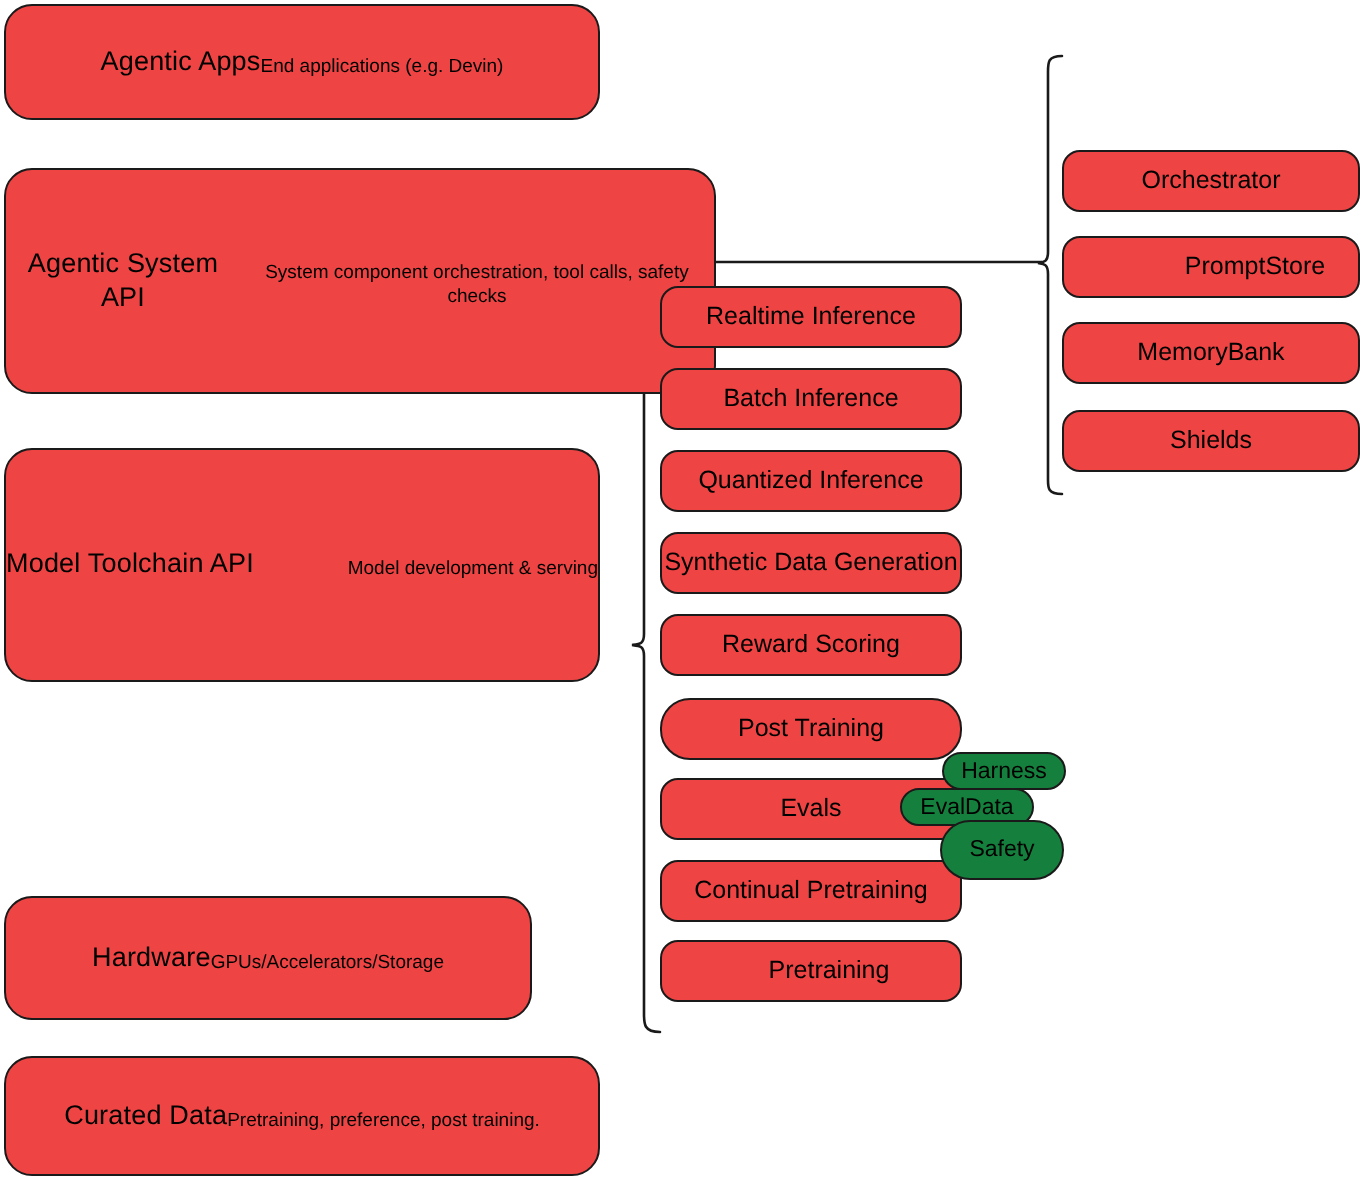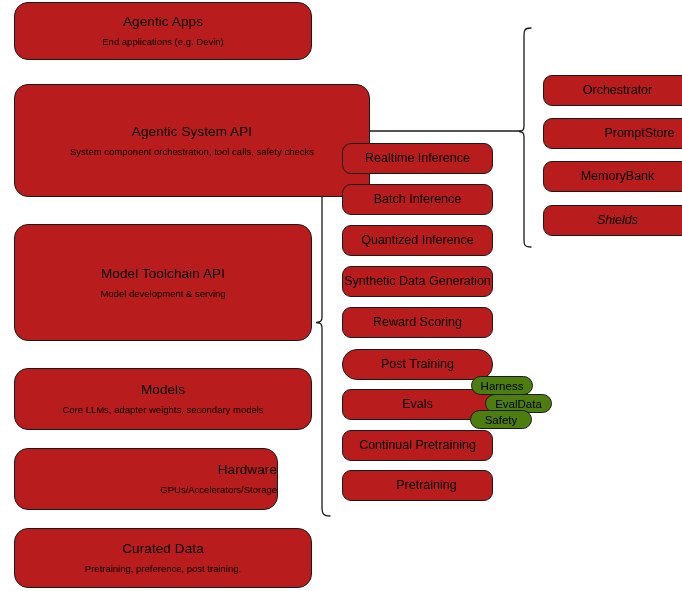--- a/index.html
+++ b/index.html
@@ -18,28 +18,27 @@
   #diagram-canvas {
     position: absolute;
     left: 0; top: 0;
     width: 682px;
     height: 591px;
   }
   .node {
     position: absolute;
     box-sizing: border-box;
     border: 1.3px solid #1a1a1a;
-    background: #b91c1c;
+    background: #ef4444;
     display: flex;
-    flex-direction: column;
+    flex-direction: row;
     align-items: center;
     justify-content: center;
     text-align: center;
     line-height: 1.25;
-    margin-left: 12px;
   }
   
   .layer {
     border-radius: 14px;
   }
   .layer .title {
     font-size: 13.5px;
     letter-spacing: 0.1px;
   }
   .layer .subtitle {
@@ -49,21 +48,21 @@
   
   .chip {
     border-radius: 9px;
     font-size: 12.5px;
   }
   
   .capsule {
     position: absolute;
     box-sizing: border-box;
     border: 1.3px solid #1a1a1a;
-    background: #4d7c0f;
+    background: #15803d;
     border-radius: 999px;
     display: flex;
     align-items: center;
     justify-content: center;
     font-size: 11.5px;
     z-index: 5;
   }
   svg.overlay {
     position: absolute;
     left: 0; top: 0;
@@ -102,31 +101,27 @@
   <div class="node layer" style="left:2px; top:2px; width:298px; height:58px;">
     <div class="title">Agentic Apps</div>
     <div class="subtitle">End applications (e.g. Devin)</div>
   </div>
 
   <div class="node layer" style="left:2px; top:84px; width:356px; height:113px;">
     <div class="title">Agentic System API</div>
     <div class="subtitle">System component orchestration, tool calls, safety checks</div>
   </div>
 
-  <div class="node layer" style="left:2px; top:224px; width:298px; height:117px;">
+  <div class="node layer" style="left:2px; top:224px; width:298px; height:117px;justify-content:space-between;">
     <div class="title">Model Toolchain API</div>
     <div class="subtitle">Model development &amp; serving</div>
   </div>
 
-  <div class="node layer" style="left:2px; top:368px; width:298px; height:62px;">
-    <div class="title">Models</div>
-    <div class="subtitle">Core LLMs, adapter weights, secondary models</div>
-  </div>
 
-  <div class="node layer" style="left:2px; top:448px; width:264px; height:62px;align-items:flex-end;">
+  <div class="node layer" style="left:2px; top:448px; width:264px; height:62px;">
     <div class="title">Hardware</div>
     <div class="subtitle">GPUs/Accelerators/Storage</div>
   </div>
 
   <div class="node layer" style="left:2px; top:528px; width:298px; height:60px;">
     <div class="title">Curated Data</div>
     <div class="subtitle">Pretraining, preference, post training.</div>
   </div>
 
   <div class="node chip" style="left:330px; top:143px; width:151px; height:31px;">
@@ -153,33 +148,33 @@
   <div class="node chip" style="left:330px; top:430px; width:151px; height:31px;">
     <span>Continual Pretraining</span>
   </div>
   <div class="node chip" style="left:330px; top:470px; width:151px; height:31px;padding-left:18px;">
     <span>Pretraining</span>
   </div>
 
   <div class="capsule" style="left:471px; top:376px; width:62px; height:19px;">
     <span>Harness</span>
   </div>
-  <div class="capsule" style="left:485px; top:394px; width:67px; height:19px;">
+  <div class="capsule" style="left:450px; top:394px; width:67px; height:19px;">
     <span>EvalData</span>
   </div>
-  <div class="capsule" style="left:470px; top:410px; width:62px; height:19px;">
+  <div class="capsule" style="left:470px; top:410px; width:62px; height:30px;">
     <span>Safety</span>
   </div>
 
   <div class="node chip" style="left:531px; top:75px; width:149px; height:31px;">
     <span>Orchestrator</span>
   </div>
   <div class="node chip" style="left:531px; top:118px; width:149px; height:31px;padding-left:44px;">
     <span>PromptStore</span>
   </div>
   <div class="node chip" style="left:531px; top:161px; width:149px; height:31px;">
     <span>MemoryBank</span>
   </div>
-  <div class="node chip" style="left:531px; top:205px; width:149px; height:31px;font-style:italic;">
+  <div class="node chip" style="left:531px; top:205px; width:149px; height:31px;">
     <span>Shields</span>
   </div>
 
 </div>
 
 </body></html>

